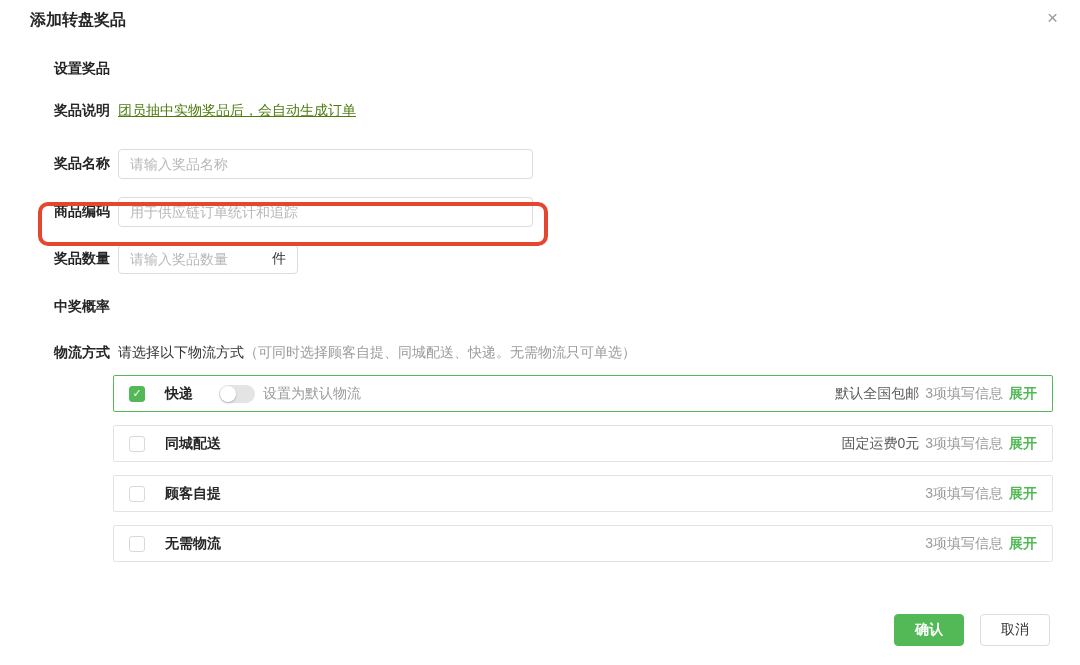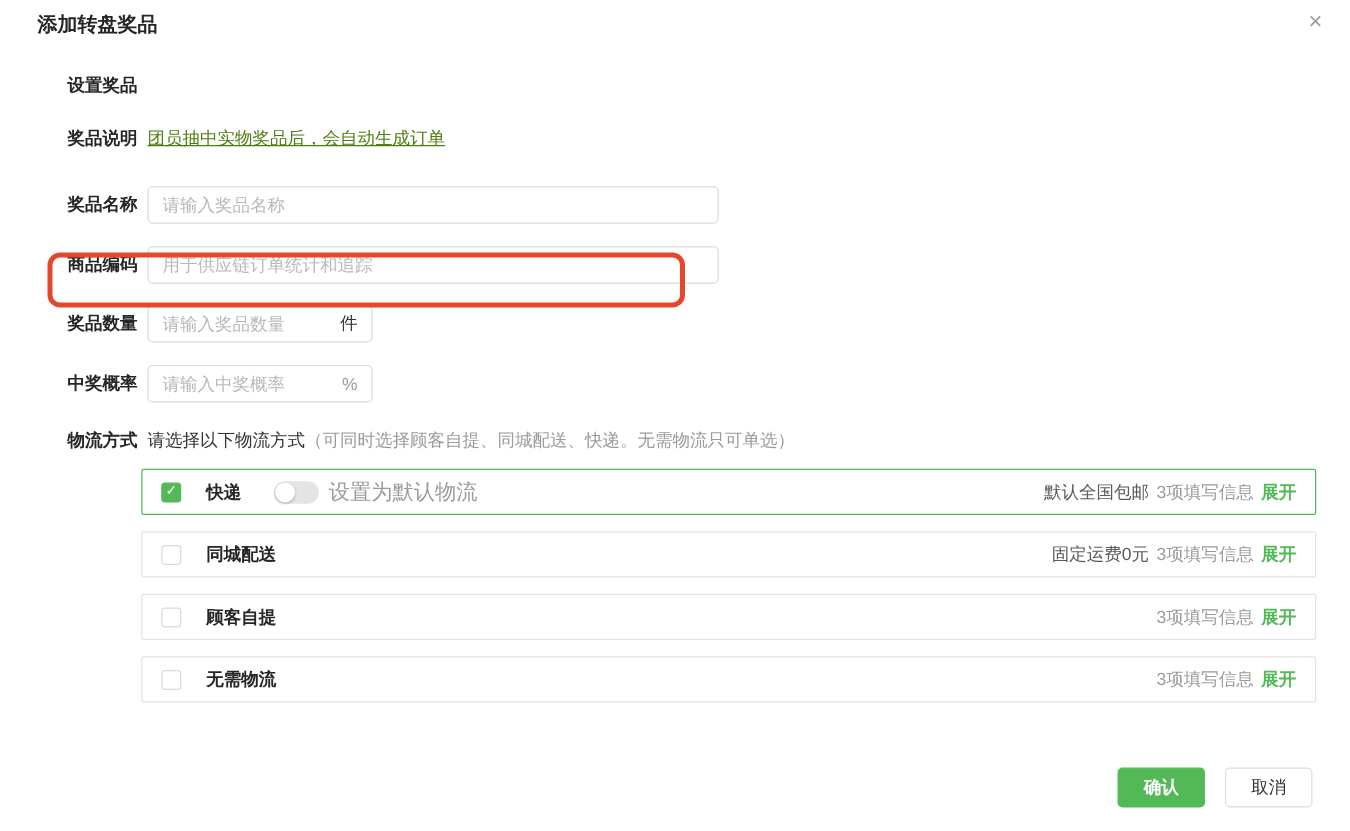--- a/index.html
+++ b/index.html
@@ -25,21 +25,21 @@
   .radio-option.selected .radio-circle { border-color:#53b957; }
   .radio-option.selected .radio-circle::after { content:""; position:absolute; left:2px; top:2px; width:8px; height:8px; border-radius:50%; background:#53b957; }
 
   .row-desc { height:20px; margin-bottom:28px; }
   .desc-text { font-size:14px; color:#4d7c0f;text-decoration:underline; }
 
   
   .input-box { display:flex; align-items:center; height:30px; border:1px solid #dcdcdc; border-radius:4px; background:#fff; padding:0 11px; }
   .input-box input { border:none; outline:none; flex:1; min-width:0; font-size:14px; color:#333; font-family:inherit; background:transparent; }
   .input-box input::placeholder { color:#b8b8b8; }
-  .input-wide { width:457px; }
+  .input-wide { width:415px; }
   .input-narrow { width:180px; }
   .unit { font-size:14px; color:#333; margin-left:8px; white-space:nowrap; }
   .unit-gray { color:#9b9b9b; }
 
   .row-name { height:30px; margin-bottom:18px; }
   .row-code { height:30px; margin-bottom:17px; }
   .row-qty  { height:30px; margin-bottom:18px; }
   .row-prob { height:30px; margin-bottom:21px; }
 
   
@@ -51,21 +51,21 @@
   .logistics-note { font-size:14px; color:#9b9b9b; }
 
   .ship-row { margin-left:113px; width:940px; height:37px; border:1px solid #e3e3e3; border-radius:2px; display:flex; align-items:center; padding:0 15px; margin-bottom:13px; background:#fff; }
   .ship-row.selected { border-color:#53b957; }
   .checkbox { width:16px; height:16px; border:1px solid #d9d9d9; border-radius:3px; background:#fff; margin-right:20px; display:flex; align-items:center; justify-content:center; cursor:pointer; flex:none; }
   .checkbox.checked { background:#53b957; border-color:#53b957; }
   .checkbox.checked::after { content:"✓"; color:#fff; font-size:11px; font-weight:700; line-height:1; }
   .ship-name { font-size:14px; font-weight:700; color:#262626; }
   .toggle { width:36px; height:18px; border-radius:9px; background:#e4e4e4; margin-left:26px; position:relative; cursor:pointer; flex:none; }
   .toggle::after { content:""; position:absolute; left:1px; top:1px; width:16px; height:16px; border-radius:50%; background:#fff; box-shadow:0 1px 2px rgba(0,0,0,.25); }
-  .toggle-label { margin-left:8px; font-size:17px; color:#9b9b9b; }
+  .toggle-label { margin-left:8px; font-size:14px; color:#9b9b9b; }
   .ship-right { margin-left:auto; display:flex; align-items:center; gap:6px; }
   .ship-fee { font-size:14px; color:#595959; }
   .ship-info { font-size:14px; color:#9b9b9b; }
   .ship-expand { font-size:14px; color:#53b957; font-weight:700; cursor:pointer; }
 
   
   .footer { position:absolute; top:614px; right:30px; display:flex; gap:16px; }
   .btn { height:32px; padding:0 20px; border-radius:4px; font-size:14px; display:flex; align-items:center; justify-content:center; cursor:pointer; }
   .btn-confirm { background:#53b957; color:#fff; font-weight:700; border:1px solid #53b957;margin-left:48px; }
   .btn-cancel { background:#fff; border:1px solid #dcdcdc; color:#333; }
@@ -106,24 +106,20 @@
     <div class="form-row row-qty">
       <div class="form-label">奖品数量</div>
       <div class="input-box input-narrow">
         <input type="text" placeholder="请输入奖品数量" style="">
         <span class="unit">件</span>
       </div>
     </div>
 
     <div class="form-row row-prob">
       <div class="form-label">中奖概率</div>
-      <div class="input-box input-narrow">
-        <input type="text" placeholder="请输入中奖概率" style="">
-        <span class="unit unit-gray">%</span>
-      </div>
     </div>
 
     <div class="form-row row-logistics-head">
       <div class="form-label">物流方式</div>
       <div>
         <span class="logistics-instruction">请选择以下物流方式</span><span class="logistics-note">（可同时选择顾客自提、同城配送、快递。无需物流只可单选）</span>
       </div>
     </div>
 
     <div class="ship-row selected">

